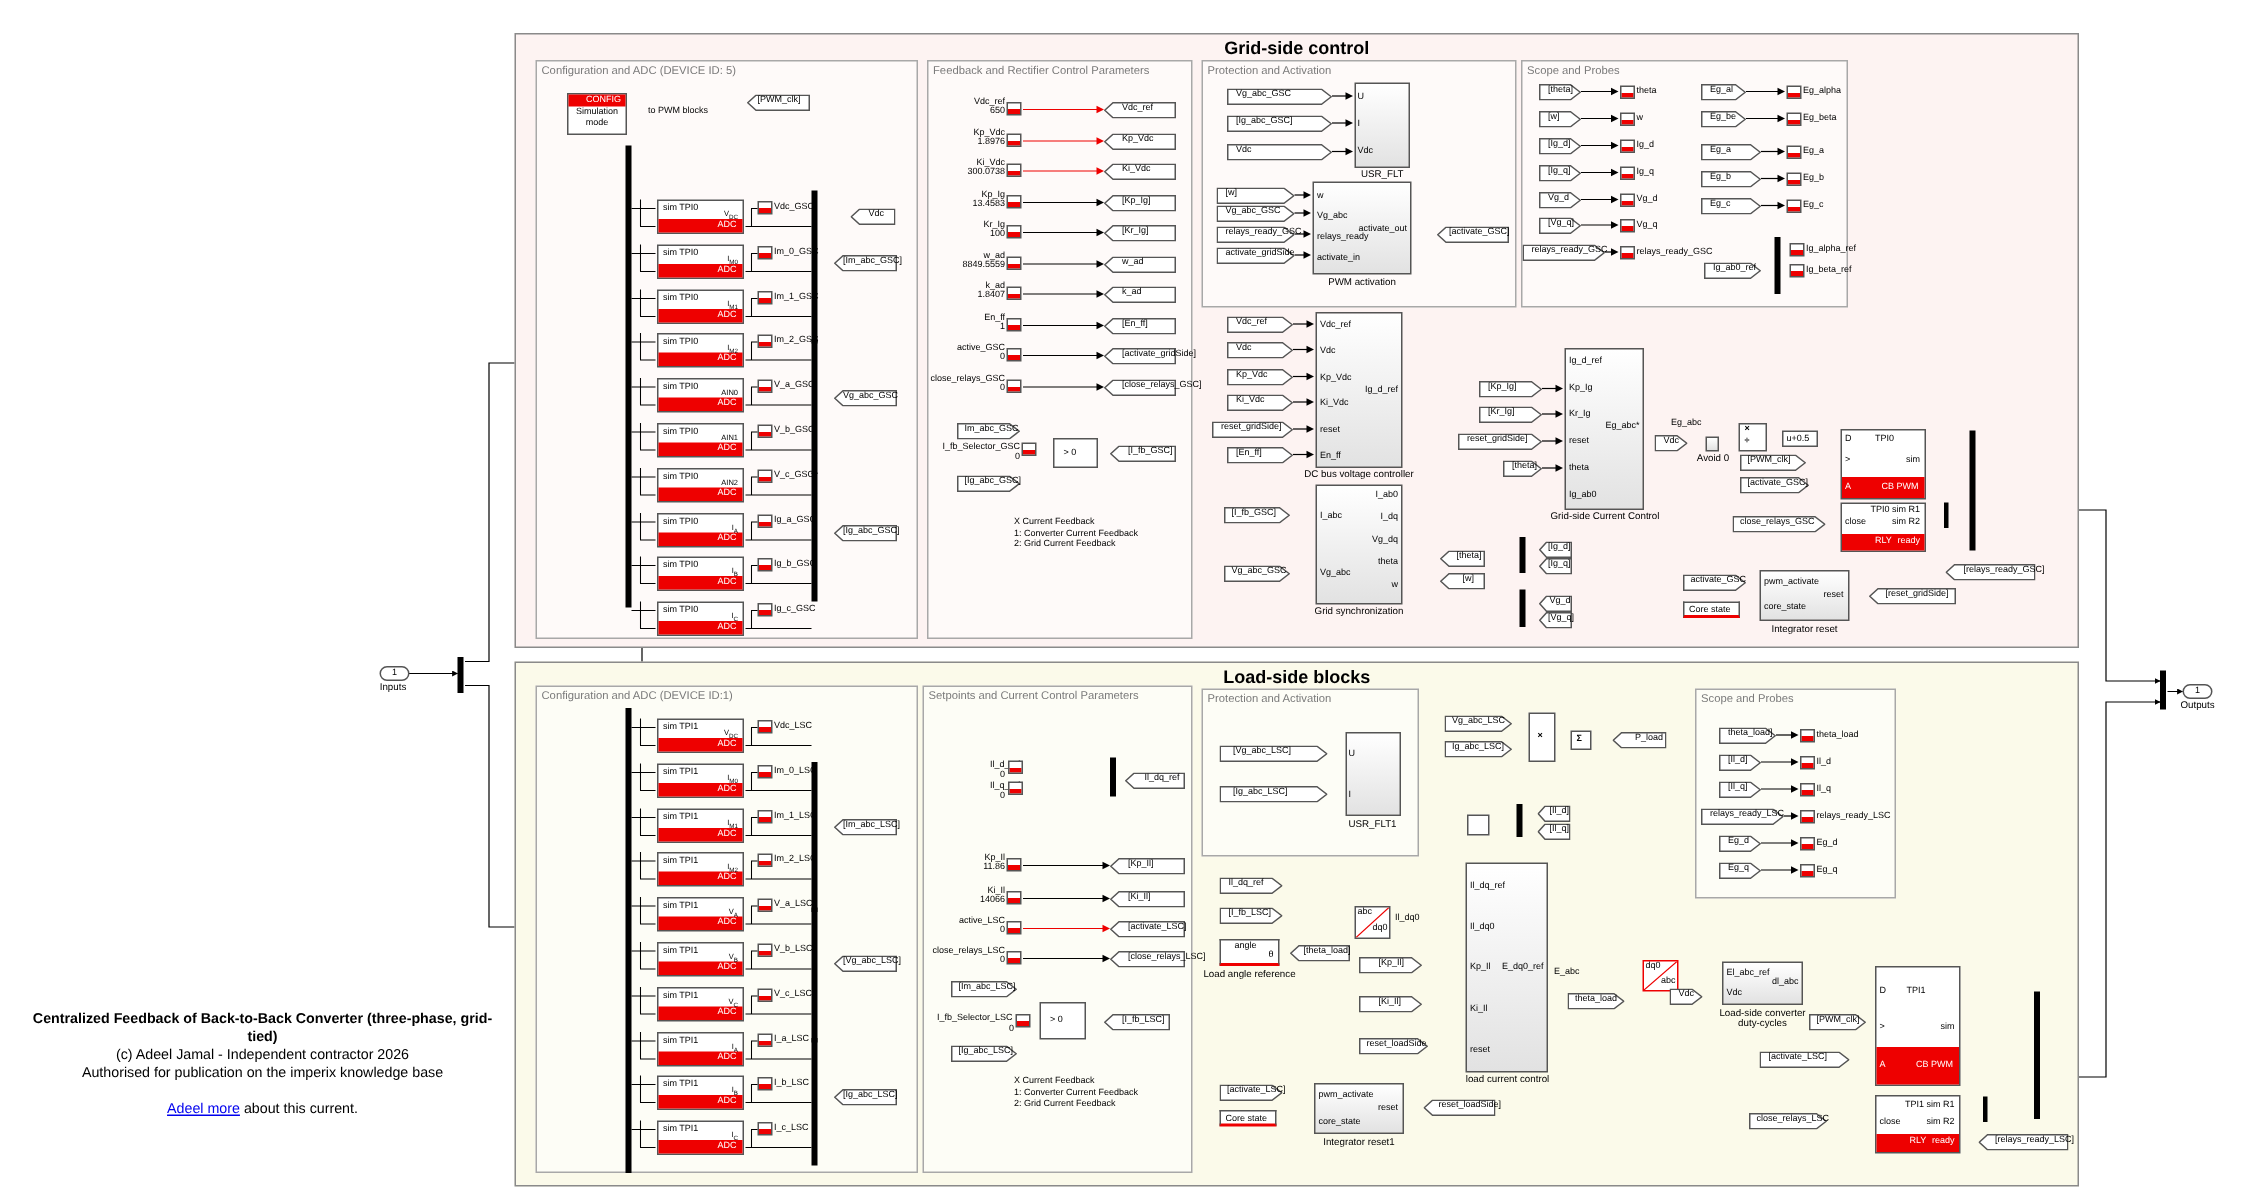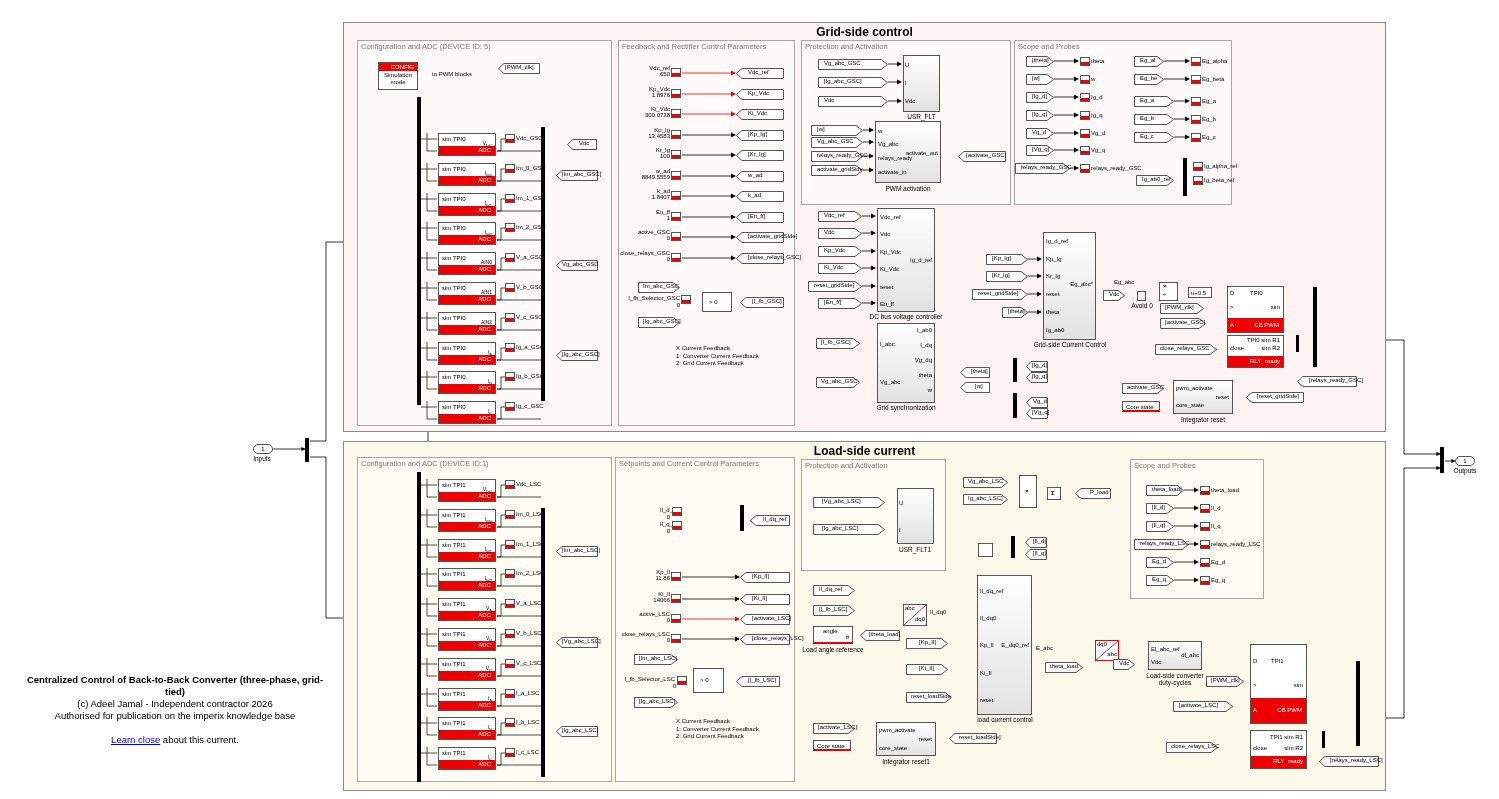--- a/index.html
+++ b/index.html
@@ -98,24 +98,24 @@
 </svg>
 
 <div class="inport" style="left:253px;top:444px;">1</div>
 <div class="cap" style="left:250px;top:455px;width:24px;">Inputs</div>
 <div class="bus" style="left:305px;top:438px;height:24px;"></div>
 <div class="bus" style="left:1440px;top:447px;height:26px;"></div>
 <div class="inport" style="left:1455px;top:456px;">1</div>
 <div class="cap" style="left:1452px;top:467px;width:26px;">Outputs</div>
 
 <div class="info">
-  <b>Centralized Control of Back-to-Back Converter (three-phase, grid-tied)</b><br>
+  <b>Centralized Feedback of Back-to-Back Converter (three-phase, grid-tied)</b><br>
   <span>(c) Adeel Jamal - Independent contractor 2026</span><br>
   <span>Authorised for publication on the imperix knowledge base</span><br><br>
-  <a>Learn close</a><span> about this current.</span>
+  <a>Adeel more</a><span> about this current.</span>
 </div>
 
 <div class="area area-grid" style="left:343px;top:22px;width:1043px;height:410px;">
   <div class="area-title">Grid-side control</div>
 </div>
 
 <div class="sub" style="left:357px;top:40px;width:255px;height:386px;">
   <div class="sub-title">Configuration and ADC (DEVICE ID: 5)</div>
 </div>
 <div class="abs" style="left:378px;top:62px;width:38px;height:26px;border:1px solid #555;background:#fff;">
@@ -743,21 +743,21 @@
   <span class="port" style="left:2px;top:4px;">pwm_activate</span>
   <span class="port" style="left:2px;top:21px;">core_state</span>
   <span class="port" style="right:3px;top:13px;">reset</span>
 </div>
 <div class="cap" style="left:1163px;top:416px;width:80px;">Integrator reset</div>
 <div class="tag" style="left:1246px;top:392px;width:58px;"><svg width="58" height="11">
       <path d="M0.5,5.5 L6,0.5 L57.5,0.5 L57.5,10.5 L6,10.5 Z" fill="#fff" stroke="#555"></path>
     </svg><span style="left:8px">[reset_gridSide]</span></div>
 
 <div class="area area-load" style="left:343px;top:441px;width:1043px;height:350px;">
-  <div class="area-title">Load-side current</div>
+  <div class="area-title">Load-side blocks</div>
 </div>
 
 <div class="sub" style="left:357px;top:457px;width:255px;height:325px;">
   <div class="sub-title">Configuration and ADC (DEVICE ID:1)</div>
 </div>
 <div class="bus" style="left:417px;top:472px;height:310px;"></div>
 <div id="load-adcs">
     <div class="adc" style="left:438px;top:479px;">
         <div class="top"><span>sim TPI1</span><span class="sub-l"><span>V</span><sub>DC</sub></span></div>
         <div class="bot">ADC</div>

